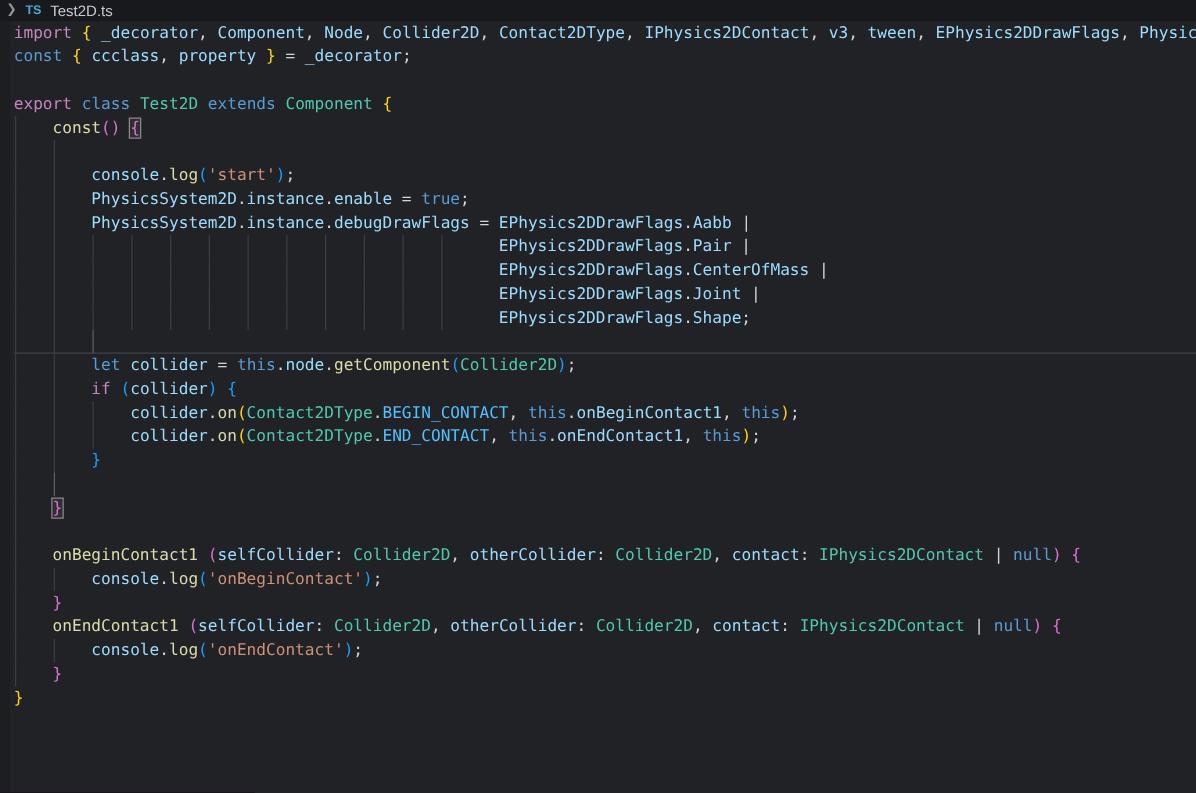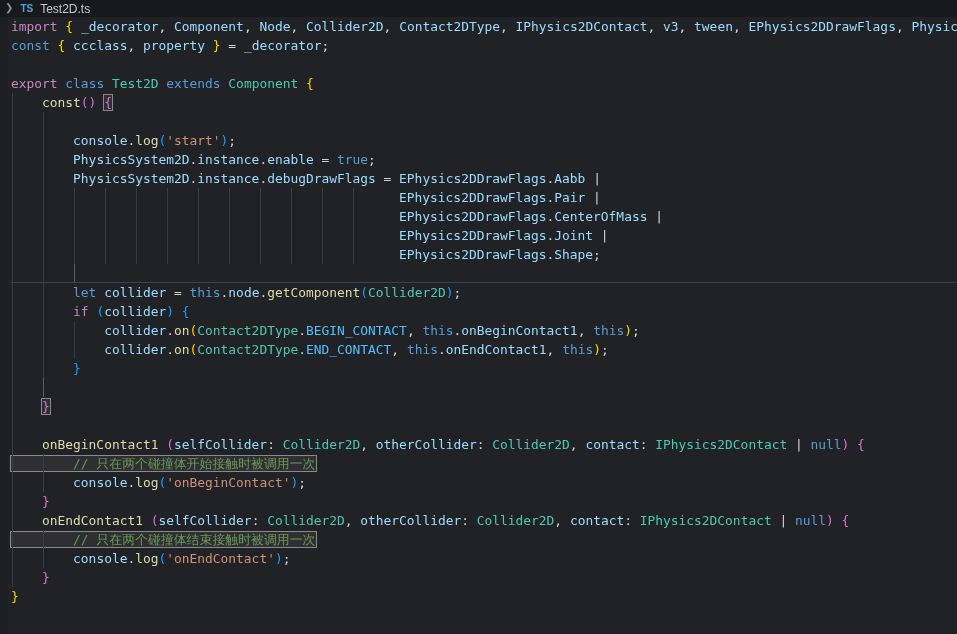--- a/index.html
+++ b/index.html
@@ -67,24 +67,22 @@
         <div class="line"><span class="gd" style="left: 12px; background: rgb(57, 61, 69);"></span><span class="gd" style="left: 43.04px; background: rgb(57, 61, 69);"></span><span class="gd" style="left: 74.08px; background: rgb(90, 95, 104);"></span><span class="divider" style="background: rgb(62, 66, 74);"></span></div>
         <div class="line"><span class="gd" style="left: 12px; background: rgb(57, 61, 69);"></span><span class="gd" style="left: 43.04px; background: rgb(57, 61, 69);"></span><span style="color: rgb(212, 212, 212);">        </span><span style="color: rgb(86, 156, 214);">let</span><span style="color: rgb(212, 212, 212);"> </span><span style="color: rgb(156, 220, 254);">collider</span><span style="color: rgb(212, 212, 212);"> = </span><span style="color: rgb(86, 156, 214);">this</span><span style="color: rgb(212, 212, 212);">.</span><span style="color: rgb(156, 220, 254);">node</span><span style="color: rgb(212, 212, 212);">.</span><span style="color: rgb(220, 220, 170);">getComponent</span><span style="color: rgb(23, 159, 255);">(</span><span style="color: rgb(78, 201, 176);">Collider2D</span><span style="color: rgb(23, 159, 255);">)</span><span style="color: rgb(212, 212, 212);">;</span></div>
         <div class="line"><span class="gd" style="left: 12px; background: rgb(57, 61, 69);"></span><span class="gd" style="left: 43.04px; background: rgb(57, 61, 69);"></span><span style="color: rgb(212, 212, 212);">        </span><span style="color: rgb(197, 134, 192);">if</span><span style="color: rgb(212, 212, 212);"> </span><span style="color: rgb(23, 159, 255);">(</span><span style="color: rgb(156, 220, 254);">collider</span><span style="color: rgb(23, 159, 255);">)</span><span style="color: rgb(212, 212, 212);"> </span><span style="color: rgb(23, 159, 255);">{</span></div>
         <div class="line"><span class="gd" style="left: 12px; background: rgb(57, 61, 69);"></span><span class="gd" style="left: 43.04px; background: rgb(57, 61, 69);"></span><span class="gd" style="left: 74.08px; background: rgb(57, 61, 69);"></span><span style="color: rgb(212, 212, 212);">            </span><span style="color: rgb(156, 220, 254);">collider</span><span style="color: rgb(212, 212, 212);">.</span><span style="color: rgb(220, 220, 170);">on</span><span style="color: rgb(255, 215, 0);">(</span><span style="color: rgb(78, 201, 176);">Contact2DType</span><span style="color: rgb(212, 212, 212);">.</span><span style="color: rgb(79, 193, 255);">BEGIN_CONTACT</span><span style="color: rgb(212, 212, 212);">, </span><span style="color: rgb(86, 156, 214);">this</span><span style="color: rgb(212, 212, 212);">.</span><span style="color: rgb(156, 220, 254);">onBeginContact1</span><span style="color: rgb(212, 212, 212);">, </span><span style="color: rgb(86, 156, 214);">this</span><span style="color: rgb(255, 215, 0);">)</span><span style="color: rgb(212, 212, 212);">;</span></div>
         <div class="line"><span class="gd" style="left: 12px; background: rgb(57, 61, 69);"></span><span class="gd" style="left: 43.04px; background: rgb(57, 61, 69);"></span><span class="gd" style="left: 74.08px; background: rgb(57, 61, 69);"></span><span style="color: rgb(212, 212, 212);">            </span><span style="color: rgb(156, 220, 254);">collider</span><span style="color: rgb(212, 212, 212);">.</span><span style="color: rgb(220, 220, 170);">on</span><span style="color: rgb(255, 215, 0);">(</span><span style="color: rgb(78, 201, 176);">Contact2DType</span><span style="color: rgb(212, 212, 212);">.</span><span style="color: rgb(79, 193, 255);">END_CONTACT</span><span style="color: rgb(212, 212, 212);">, </span><span style="color: rgb(86, 156, 214);">this</span><span style="color: rgb(212, 212, 212);">.</span><span style="color: rgb(156, 220, 254);">onEndContact1</span><span style="color: rgb(212, 212, 212);">, </span><span style="color: rgb(86, 156, 214);">this</span><span style="color: rgb(255, 215, 0);">)</span><span style="color: rgb(212, 212, 212);">;</span></div>
         <div class="line"><span class="gd" style="left: 12px; background: rgb(57, 61, 69);"></span><span class="gd" style="left: 43.04px; background: rgb(57, 61, 69);"></span><span style="color: rgb(212, 212, 212);">        </span><span style="color: rgb(23, 159, 255);">}</span></div>
         <div class="line"><span class="gd" style="left: 12px; background: rgb(57, 61, 69);"></span><span class="gd" style="left: 43.04px; background: rgb(90, 95, 104);"></span></div>
         <div class="line"><span class="gd" style="left: 12px; background: rgb(57, 61, 69);"></span><span style="color: rgb(212, 212, 212);">    </span><span class="match" style="color: rgb(218, 112, 214);">}</span></div>
         <div class="line"><span class="gd" style="left: 12px; background: rgb(57, 61, 69);"></span></div>
         <div class="line"><span class="gd" style="left: 12px; background: rgb(57, 61, 69);"></span><span style="color: rgb(212, 212, 212);">    </span><span style="color: rgb(220, 220, 170);">onBeginContact1</span><span style="color: rgb(212, 212, 212);"> </span><span style="color: rgb(218, 112, 214);">(</span><span style="color: rgb(156, 220, 254);">selfCollider</span><span style="color: rgb(212, 212, 212);">: </span><span style="color: rgb(78, 201, 176);">Collider2D</span><span style="color: rgb(212, 212, 212);">, </span><span style="color: rgb(156, 220, 254);">otherCollider</span><span style="color: rgb(212, 212, 212);">: </span><span style="color: rgb(78, 201, 176);">Collider2D</span><span style="color: rgb(212, 212, 212);">, </span><span style="color: rgb(156, 220, 254);">contact</span><span style="color: rgb(212, 212, 212);">: </span><span style="color: rgb(78, 201, 176);">IPhysics2DContact</span><span style="color: rgb(212, 212, 212);"> | </span><span style="color: rgb(86, 156, 214);">null</span><span style="color: rgb(218, 112, 214);">)</span><span style="color: rgb(212, 212, 212);"> </span><span style="color: rgb(218, 112, 214);">{</span></div>
-        <div class="line"><span class="gd" style="left: 12px; background: rgb(57, 61, 69);"></span><span class="gd" style="left: 43.04px; background: rgb(57, 61, 69);"></span><span class="match" style="color: rgb(106, 153, 85);">        // 只在两个碰撞体开始接触时被调用一次</span></div>
         <div class="line"><span class="gd" style="left: 12px; background: rgb(57, 61, 69);"></span><span class="gd" style="left: 43.04px; background: rgb(57, 61, 69);"></span><span style="color: rgb(212, 212, 212);">        </span><span style="color: rgb(156, 220, 254);">console</span><span style="color: rgb(212, 212, 212);">.</span><span style="color: rgb(220, 220, 170);">log</span><span style="color: rgb(23, 159, 255);">(</span><span style="color: rgb(206, 145, 120);">'onBeginContact'</span><span style="color: rgb(23, 159, 255);">)</span><span style="color: rgb(212, 212, 212);">;</span></div>
         <div class="line"><span class="gd" style="left: 12px; background: rgb(57, 61, 69);"></span><span style="color: rgb(212, 212, 212);">    </span><span style="color: rgb(218, 112, 214);">}</span></div>
         <div class="line"><span class="gd" style="left: 12px; background: rgb(57, 61, 69);"></span><span style="color: rgb(212, 212, 212);">    </span><span style="color: rgb(220, 220, 170);">onEndContact1</span><span style="color: rgb(212, 212, 212);"> </span><span style="color: rgb(218, 112, 214);">(</span><span style="color: rgb(156, 220, 254);">selfCollider</span><span style="color: rgb(212, 212, 212);">: </span><span style="color: rgb(78, 201, 176);">Collider2D</span><span style="color: rgb(212, 212, 212);">, </span><span style="color: rgb(156, 220, 254);">otherCollider</span><span style="color: rgb(212, 212, 212);">: </span><span style="color: rgb(78, 201, 176);">Collider2D</span><span style="color: rgb(212, 212, 212);">, </span><span style="color: rgb(156, 220, 254);">contact</span><span style="color: rgb(212, 212, 212);">: </span><span style="color: rgb(78, 201, 176);">IPhysics2DContact</span><span style="color: rgb(212, 212, 212);"> | </span><span style="color: rgb(86, 156, 214);">null</span><span style="color: rgb(218, 112, 214);">)</span><span style="color: rgb(212, 212, 212);"> </span><span style="color: rgb(218, 112, 214);">{</span></div>
-        <div class="line"><span class="gd" style="left: 12px; background: rgb(57, 61, 69);"></span><span class="gd" style="left: 43.04px; background: rgb(57, 61, 69);"></span><span class="match" style="color: rgb(106, 153, 85);">        // 只在两个碰撞体结束接触时被调用一次</span></div>
         <div class="line"><span class="gd" style="left: 12px; background: rgb(57, 61, 69);"></span><span class="gd" style="left: 43.04px; background: rgb(57, 61, 69);"></span><span style="color: rgb(212, 212, 212);">        </span><span style="color: rgb(156, 220, 254);">console</span><span style="color: rgb(212, 212, 212);">.</span><span style="color: rgb(220, 220, 170);">log</span><span style="color: rgb(23, 159, 255);">(</span><span style="color: rgb(206, 145, 120);">'onEndContact'</span><span style="color: rgb(23, 159, 255);">)</span><span style="color: rgb(212, 212, 212);">;</span></div>
         <div class="line"><span class="gd" style="left: 12px; background: rgb(57, 61, 69);"></span><span style="color: rgb(212, 212, 212);">    </span><span style="color: rgb(218, 112, 214);">}</span></div>
         <div class="line"><span style="color: rgb(255, 215, 0);">}</span></div>
       </div>
   </div>
 
 </div>
 
 </body></html>

